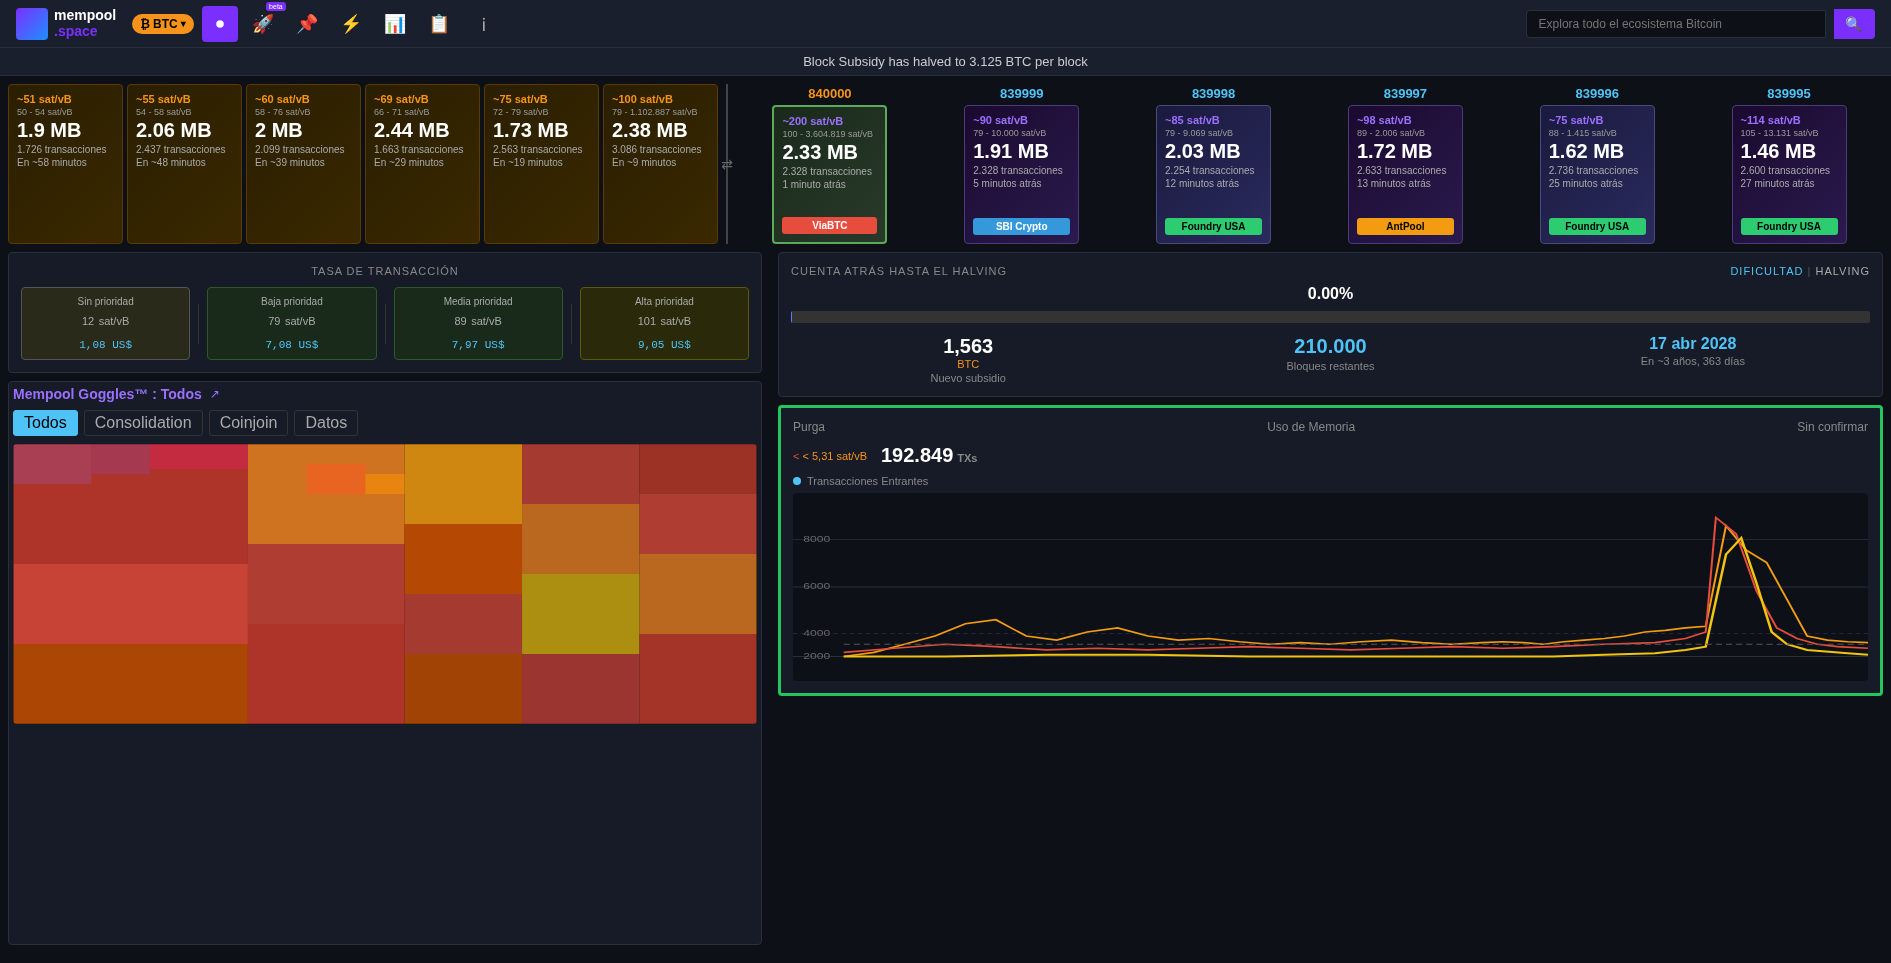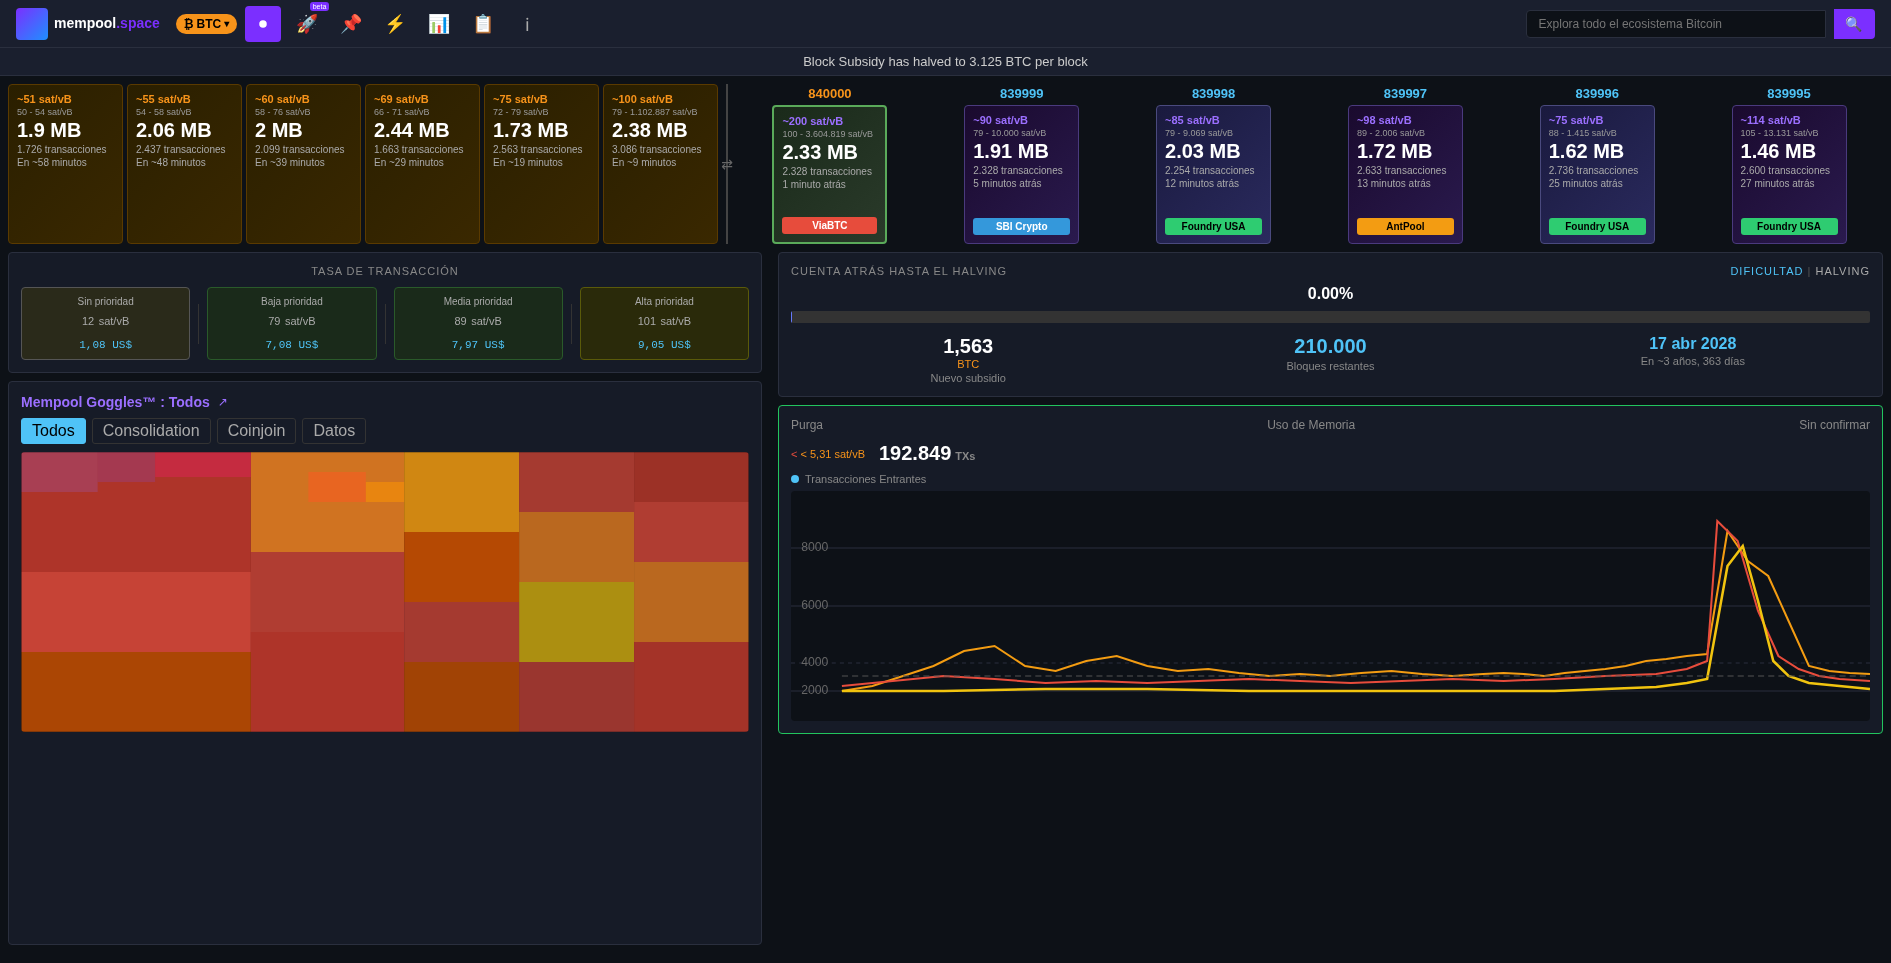--- a/index.html
+++ b/index.html
@@ -46,21 +46,21 @@
       gap: 6px;
       margin-right: 8px;
     }
     .logo-icon {
       width: 32px; height: 32px;
       background: linear-gradient(135deg, #7b2fff, #1e90ff);
       border-radius: 4px;
     }
     .logo-text {
       display: flex;
-      flex-direction: row;
+      flex-direction: column;
       line-height: 1.1;
     }
     .logo-text span:first-child { color: #fff; font-size: 14px; font-weight: 700; }
     .logo-text span:last-child { color: #7b2fff; font-size: 14px; font-weight: 700; }
 
     .btc-badge {
       background: #f7931a;
       color: #000;
       border-radius: 12px;
       padding: 3px 8px;
@@ -295,21 +295,21 @@
       height: 40px;
       background: #333;
     }
 
     
     .goggles-panel {
       background: #161b27;
       border: 1px solid #2a2f3e;
       margin: 0 8px 8px 8px;
       border-radius: 4px;
-      padding: 12px;
+      padding: 4px;
       flex: 1;
     }
     .goggles-header {
       display: flex;
       align-items: center;
       gap: 8px;
       margin-bottom: 8px;
     }
     .goggles-title { color: #9b6fff; font-size: 14px; font-weight: 600; }
     .goggles-link { color: #9b6fff; font-size: 12px; }
@@ -394,21 +394,21 @@
       flex: 1;
     }
     .halving-stat-value { font-size: 20px; font-weight: 700; color: #fff; }
     .halving-stat-value.blue { color: #4fc3f7; }
     .halving-stat-unit { font-size: 11px; color: #f7931a; }
     .halving-stat-label { font-size: 11px; color: #888; margin-top: 2px; }
 
     
     .mempool-stats-panel {
       background: #161b27;
-      border: 1px solid #22c55e;
+      border: 3px solid #22c55e;
       border-radius: 4px;
       padding: 12px;
     }
     .mempool-stats-header {
       display: flex;
       justify-content: space-between;
       margin-bottom: 10px;
     }
     .mempool-col-header { font-size: 12px; color: #888; text-align: center; }
 
@@ -443,21 +443,21 @@
       color: #888;
       margin-bottom: 6px;
       display: flex;
       align-items: center;
       gap: 6px;
     }
     .tx-dot { width: 8px; height: 8px; border-radius: 50%; background: #4fc3f7; }
 
     
     .tx-chart {
-      height: 230px;
+      height: 188px;
       background: #0d1117;
       border-radius: 4px;
       position: relative;
       overflow: hidden;
     }
 
     
     .treemap-container {
       width: 100%;
       height: 100%;

